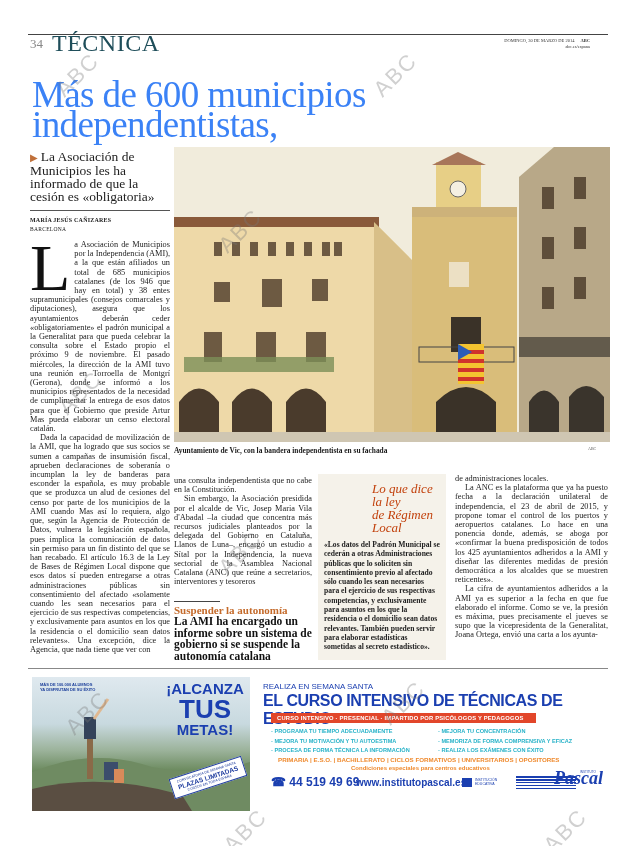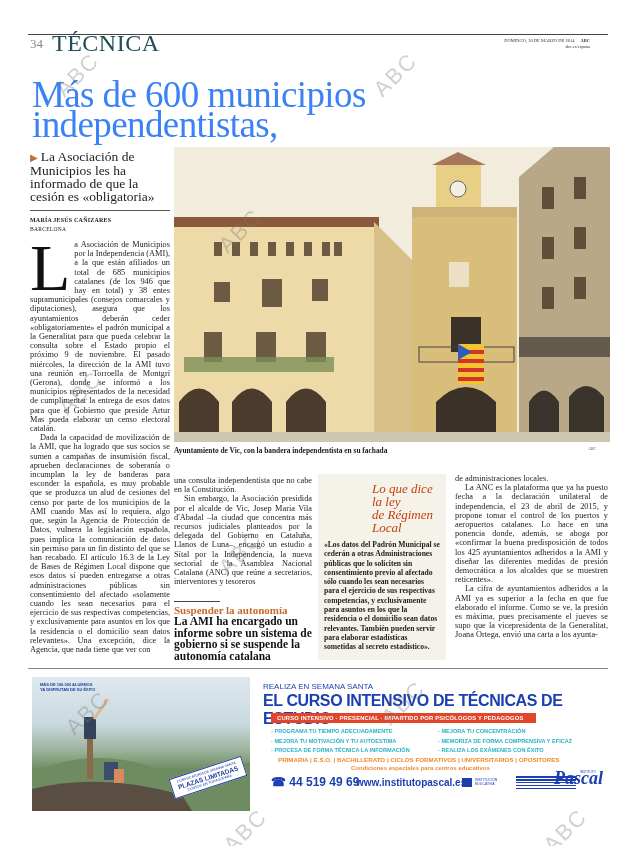--- a/index.html
+++ b/index.html
@@ -194,20 +194,25 @@
     <rect x="52" y="40" width="12" height="22" fill="#34435a"></rect>
     <rect x="55" y="62" width="6" height="40" fill="#8a6a48"></rect>
     <line x1="62" y1="42" x2="76" y2="22" stroke="#e0b890" stroke-width="3"></line>
     <rect x="72" y="85" width="14" height="18" fill="#3b4d6c"></rect>
     <rect x="82" y="92" width="10" height="14" fill="#d88a5a"></rect>
   </svg>
   <div class="ad-small">
     <div>MÁS DE 100.000 ALUMNOS</div>
     <div>YA DISFRUTAN DE SU ÉXITO</div>
   </div>
+  <div class="ad-big">
+    <div class="l1">¡ALCANZA</div>
+    <div class="l2">TUS</div>
+    <div class="l3">METAS!</div>
+  </div>
   <div class="ad-stamp">
     <div class="s1">CONVOCATORIA DE SEMANA SANTA</div>
     <div class="s2">PLAZAS LIMITADAS</div>
     <div class="s3">CURSOS EN TODA ESPAÑA</div>
   </div>
 </div>
 
 <div class="ad-right">
   <div class="ad-kicker">REALIZA EN SEMANA SANTA</div>
   <div class="ad-title">EL CURSO INTENSIVO DE TÉCNICAS DE ESTUDIO</div>

